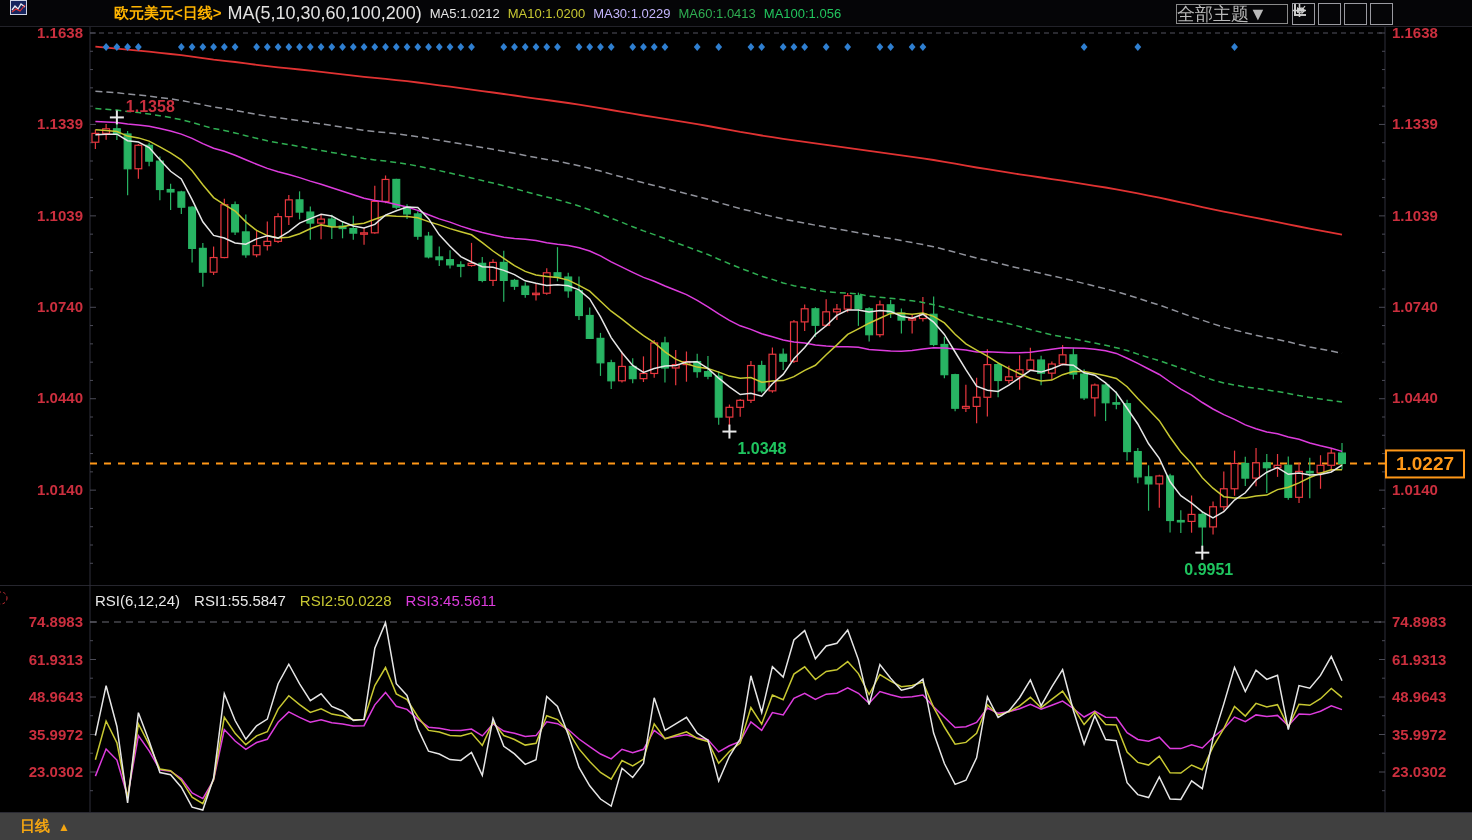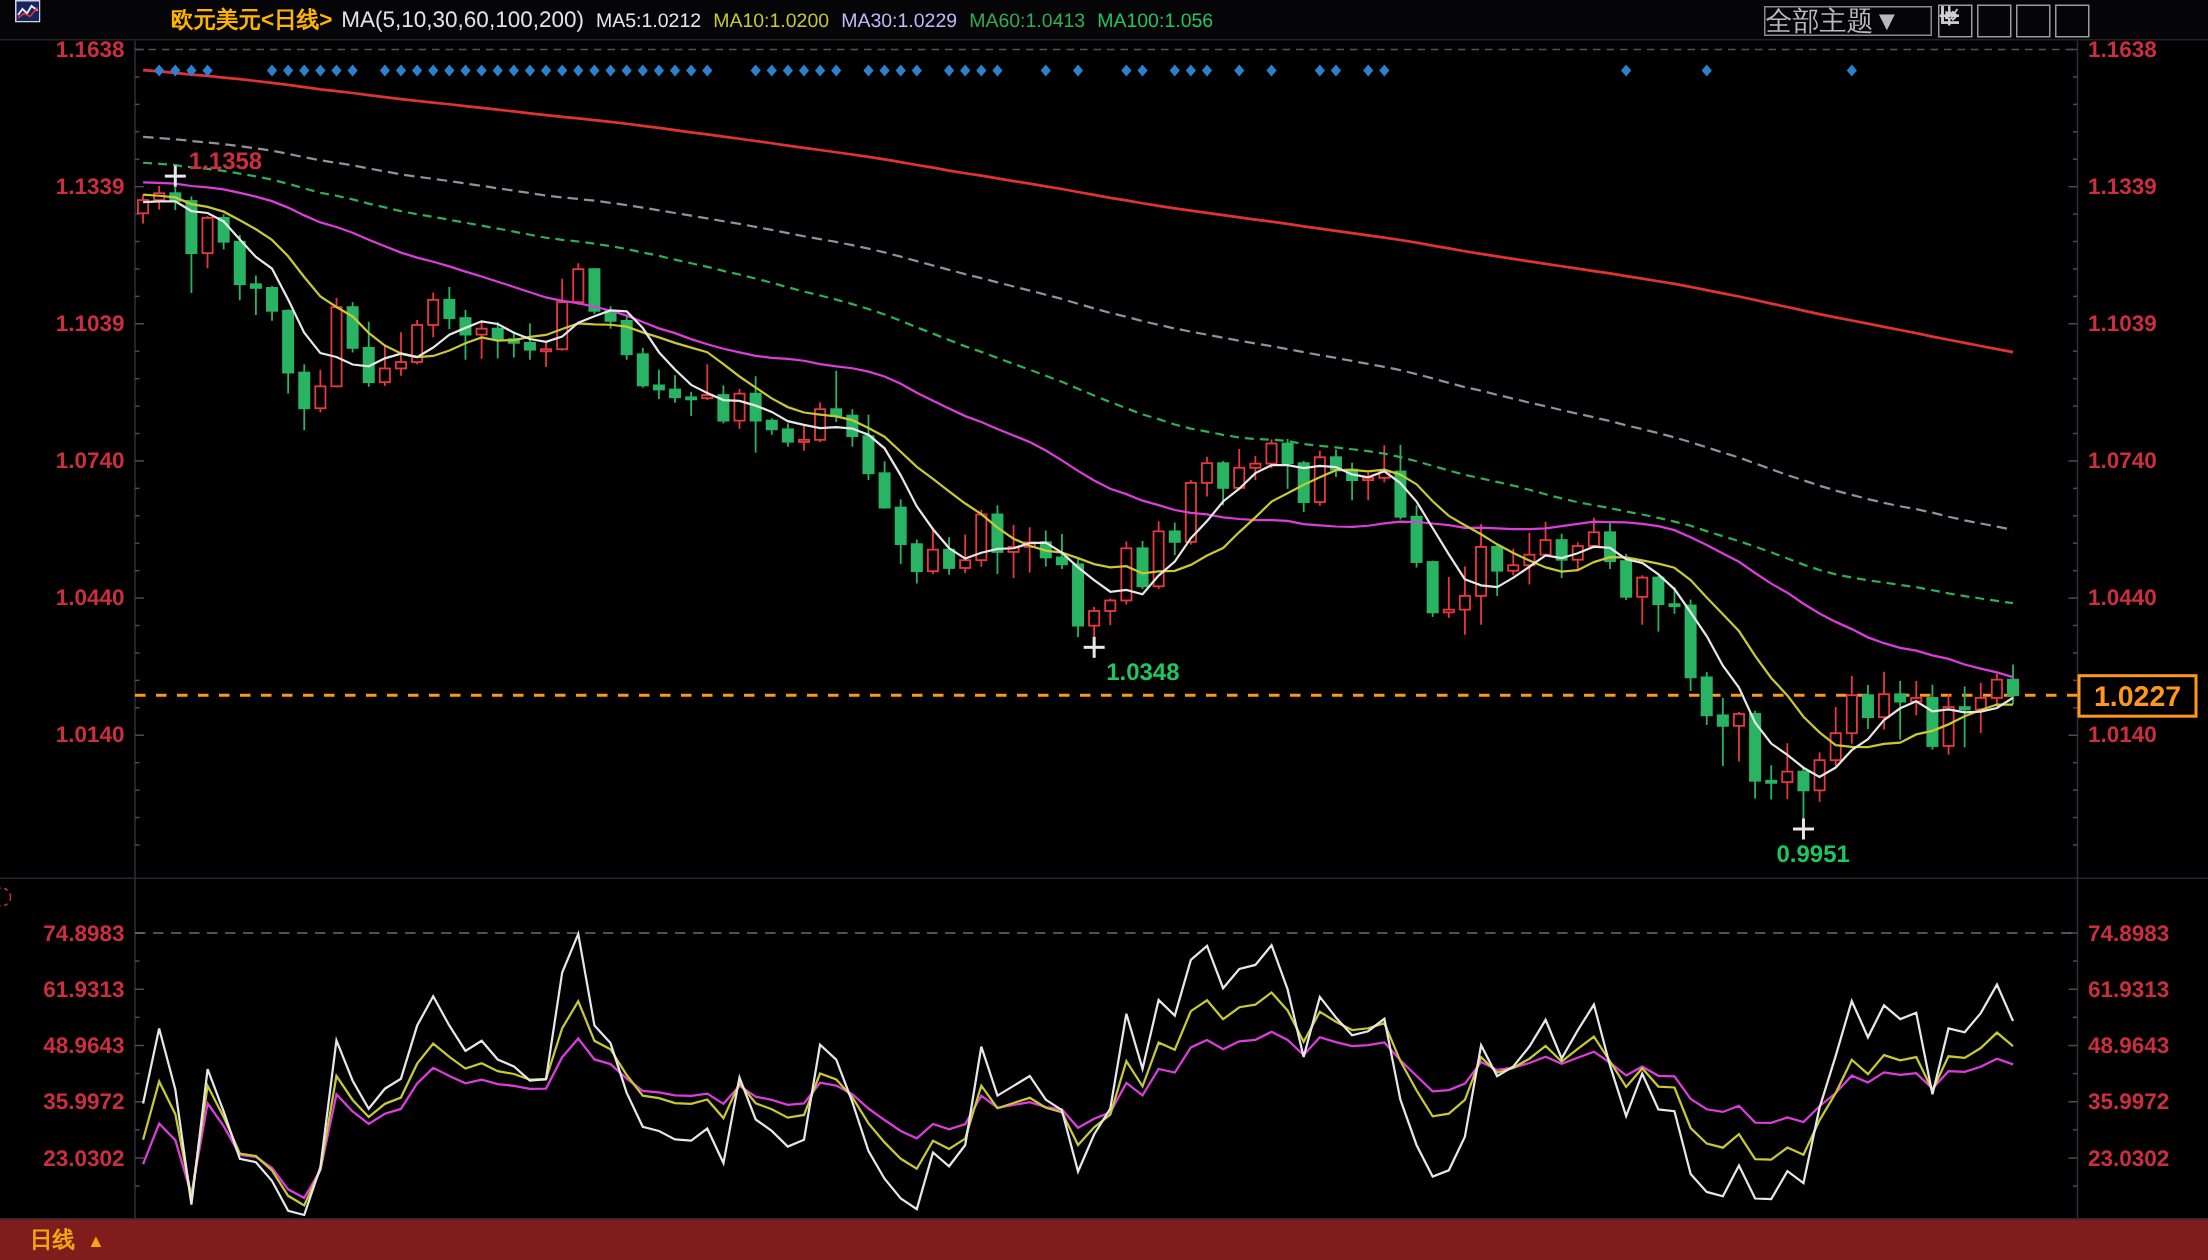--- a/index.html
+++ b/index.html
@@ -3,31 +3,31 @@
 <meta charset="utf-8">
 <style>
   html,body{margin:0;padding:0;background:#000;}
   .app{position:relative;width:1472px;height:840px;background:#000;overflow:hidden;
        font-family:"Liberation Sans","DejaVu Sans",sans-serif;}
   
   .hdr{position:absolute;left:0;top:0;width:100%;height:26px;background:#050507;
        border-bottom:1px solid #222229;display:flex;align-items:center;}
   .hdr .title{color:#ffb401;font-size:15px;font-weight:700;margin-left:95px;white-space:nowrap;padding-left:19px;}
   .kicon{width:17px;height:15px;margin-left:10px;flex:0 0 auto;}
-  .hdr .malbl{color:#e2e2e2;font-size:15px;margin-left:6px;white-space:nowrap;}
+  .hdr .malbl{color:#e2e2e2;font-size:18px;margin-left:6px;white-space:nowrap;}
   .hdr .maval{font-size:13px;margin-left:8px;white-space:nowrap;}
   .theme-btn{position:absolute;top:4px;right:184px;width:110px;height:18px;line-height:18px;
        color:#b9b9b9;font-size:18px;border:1px solid #8a8a8a;cursor:pointer;}
   .tools{position:absolute;top:3px;right:79px;display:flex;gap:3px;}
   .tool{width:21px;height:20px;border:1px solid #9a9aa0;display:flex;align-items:center;
        justify-content:center;cursor:pointer;background:#050507;}
   
   .rsihdr{position:absolute;left:95px;top:592px;display:flex;gap:14px;font-size:15px;white-space:nowrap;}
   
-  .strip{position:absolute;left:0;top:812px;width:100%;height:28px;background:#7f1d1d;
+  .strip{position:absolute;left:0;top:812px;width:100%;height:28px;background:#404040;
         border-top:1px solid #2a2a33;}
   .period{position:absolute;left:20px;top:4px;color:#f3a512;font-size:15px;font-weight:700;cursor:pointer;}
   .period .arrow{margin-left:8px;font-size:12px;}
   svg{position:absolute;left:0;top:0;}
 </style>
 </head>
 <body>
 
 <div class="app">
 
@@ -527,17 +527,23 @@
       </div>
       <div class="tool">
         <svg width="15" height="15" viewBox="0 0 15 15">
           <path d="M3 2v11" stroke="#cfcfcf" stroke-width="1.6"></path>
           <path d="M5 7.5h7M9.5 4.5l3 3-3 3" stroke="#cfcfcf" stroke-width="1.4" fill="none"></path>
         </svg>
       </div>
     </div>
   </div>
 
+  <div class="rsihdr">
+    <span id="rsit" style="color: rgb(232, 232, 232);">RSI(6,12,24)</span>
+    <span id="rsi1" style="color: rgb(232, 232, 232);">RSI1:55.5847</span>
+    <span id="rsi2" style="color: rgb(200, 200, 50);">RSI2:50.0228</span>
+    <span id="rsi3" style="color: rgb(221, 60, 221);">RSI3:45.5611</span>
+  </div>
 
   <div class="strip">
     <div class="period"><span>日线</span><span class="arrow">▲</span></div>
   </div>
 </div>
 
 </body></html>

